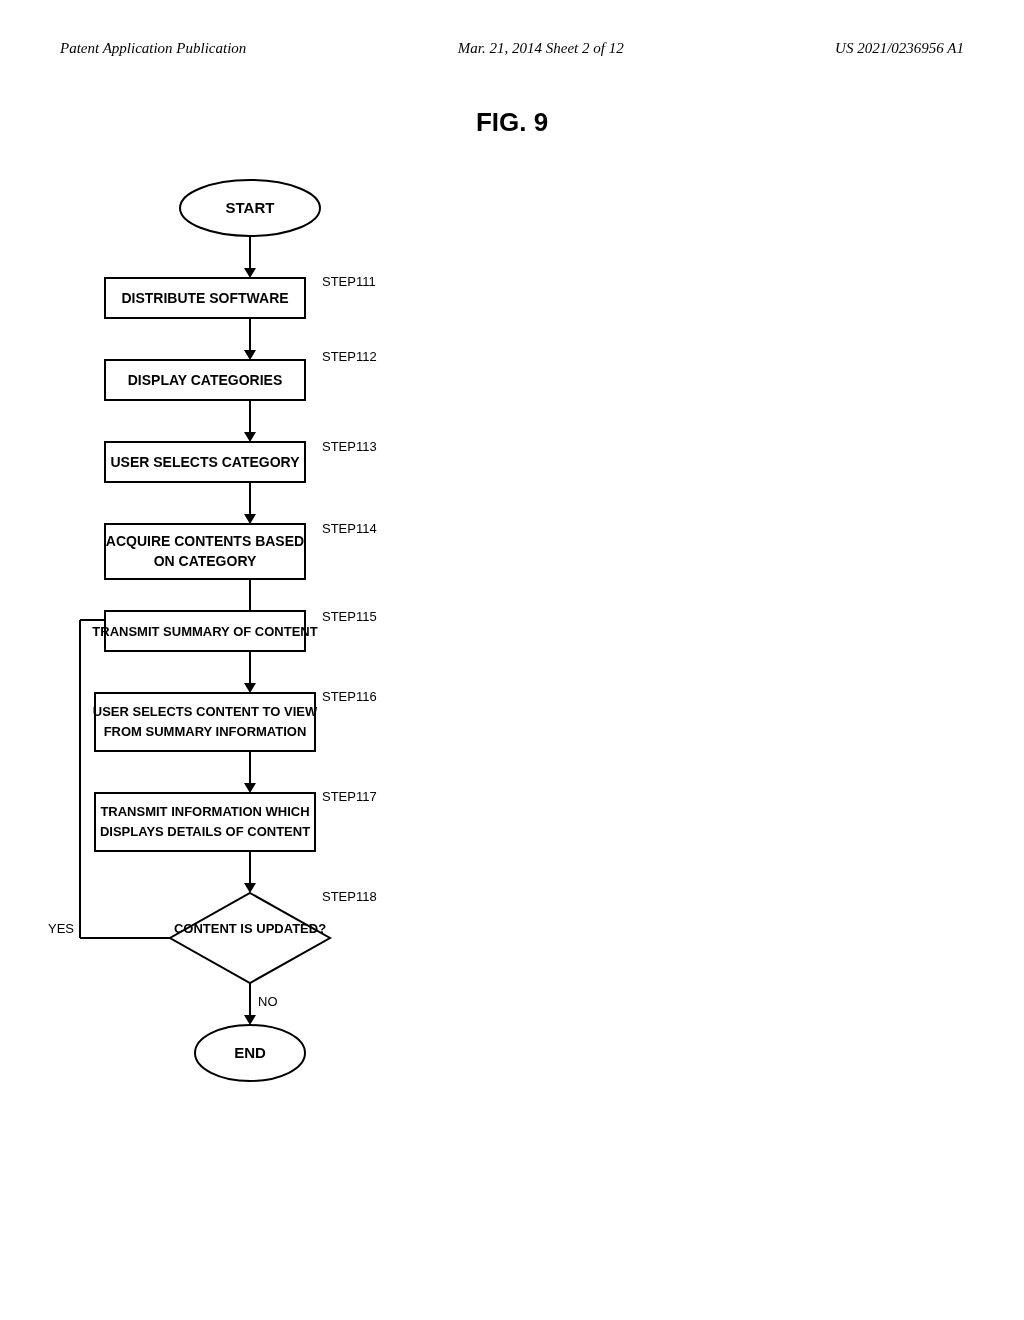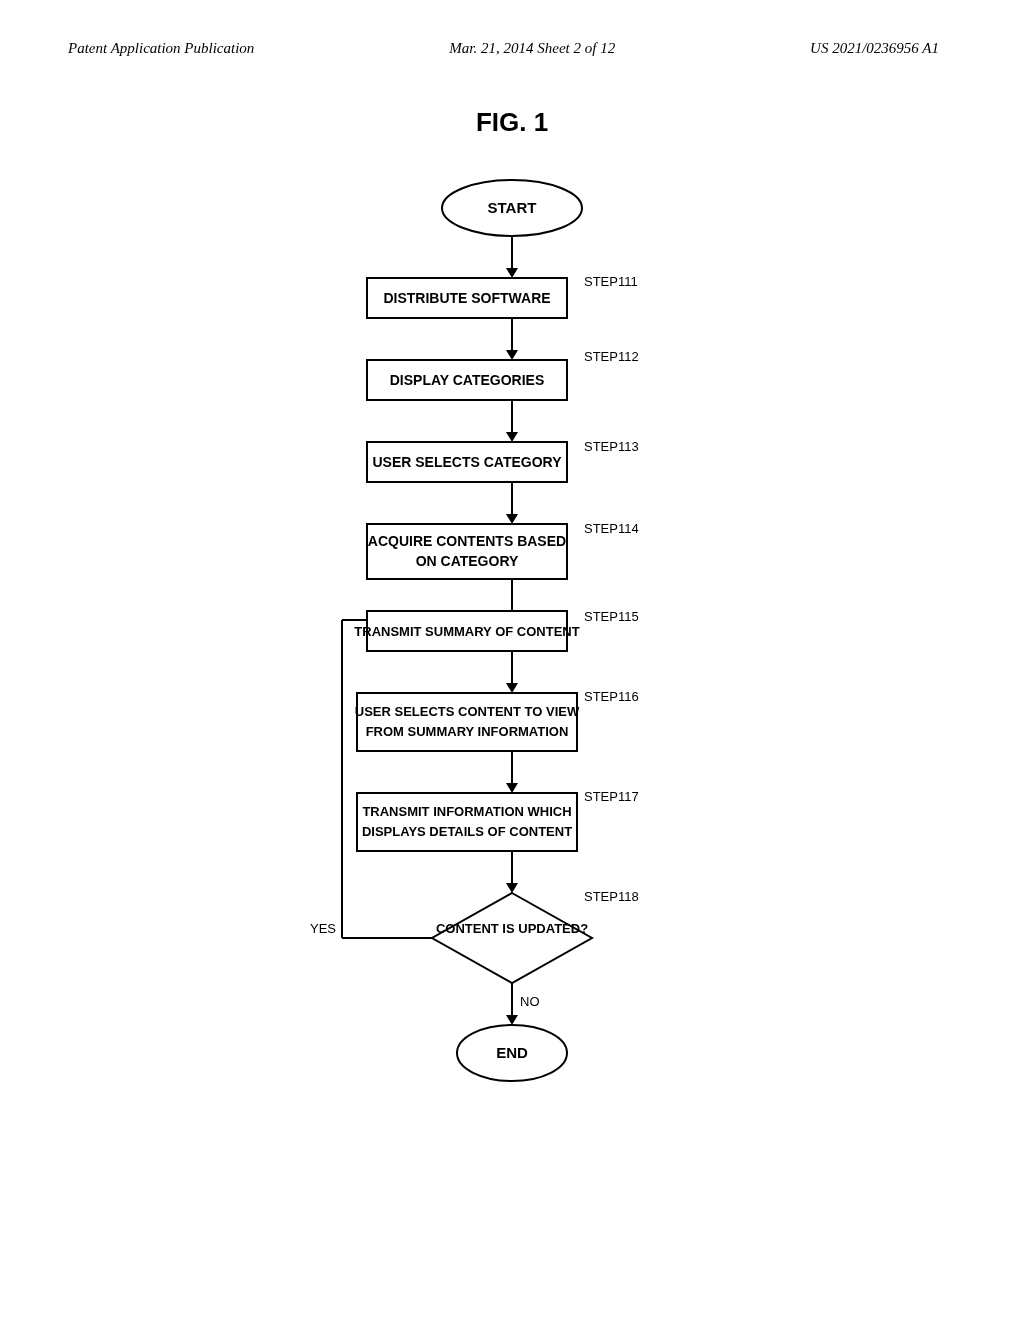--- a/index.html
+++ b/index.html
@@ -9,24 +9,23 @@
       width: 1024px;
       min-height: 1320px;
       position: relative;
       overflow-x: hidden;
     }
 
     .header {
       display: flex;
       justify-content: space-between;
       align-items: flex-start;
-      padding: 40px 85px 10px 60px;
+      padding: 40px 60px 10px 60px;
       font-size: 15px;
       font-style: italic;
-      margin-left: 8px;
     }
 
     .header-left {
       font-style: italic;
     }
 
     .header-center {
       text-align: center;
       font-style: italic;
     }
@@ -40,35 +39,34 @@
       font-size: 26px;
       font-weight: bold;
       margin-top: 40px;
       margin-bottom: 30px;
       font-family: Arial, sans-serif;
     }
 
     .flowchart-container {
       display: flex;
       flex-direction: column;
-      align-items: center;
       position: relative;
       padding-bottom: 60px;
     }
   </style>
 </head>
 <body>
 
 <div class="header">
   <div class="header-left">Patent Application Publication</div>
   <div class="header-center">Mar. 21, 2014  Sheet 2 of 12</div>
   <div class="header-right">US 2021/0236956 A1</div>
 </div>
 
-<div class="figure-title">FIG. 1</div>
+<div class="figure-title">FIG. 9</div>
 
 <div class="flowchart-container">
   <div style="position:relative; width:500px; height:1080px;">
     <svg width="500" height="1080" xmlns="http://www.w3.org/2000/svg">
 
       <ellipse cx="250" cy="40" rx="70" ry="28" fill="white" stroke="black" stroke-width="2"></ellipse>
       <text x="250" y="45" text-anchor="middle" font-family="Arial" font-weight="bold" font-size="15">START</text>
 
       <line x1="250" y1="68" x2="250" y2="100" stroke="black" stroke-width="2"></line>
       <polygon points="244,100 256,100 250,110" fill="black"></polygon>

